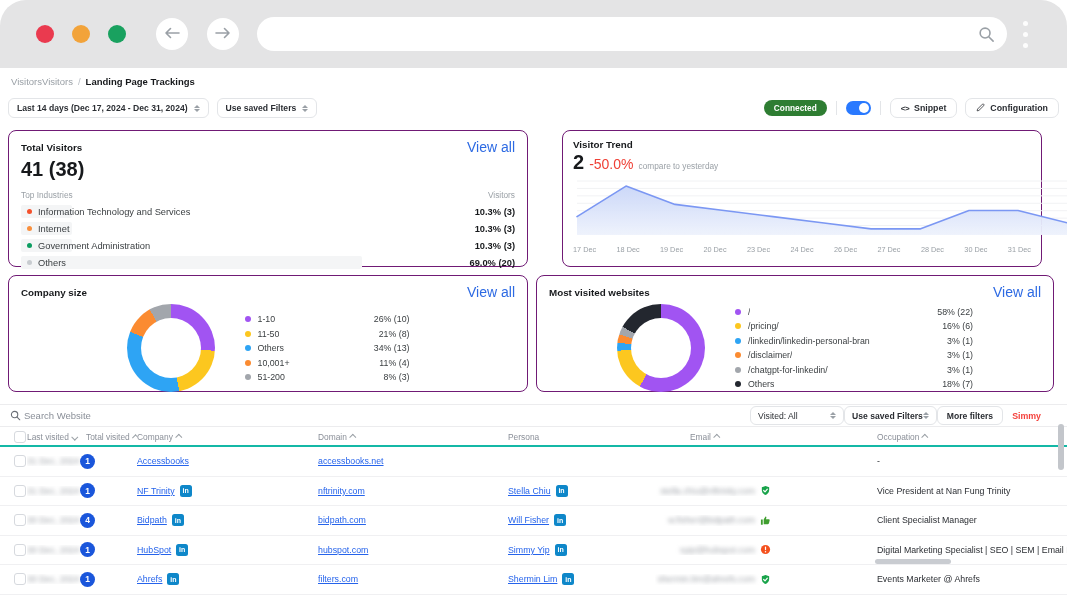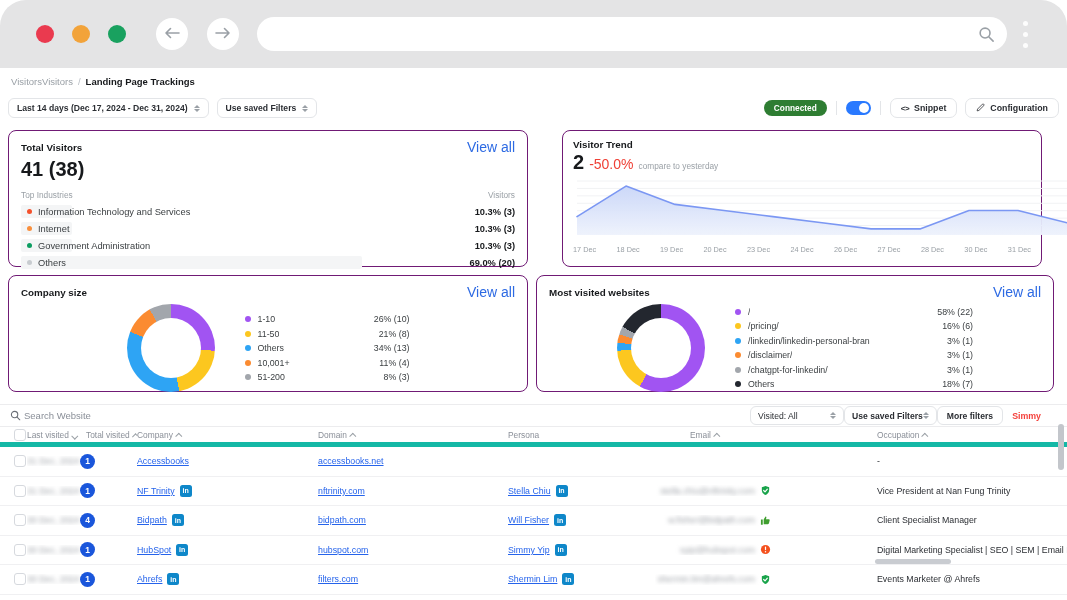--- a/index.html
+++ b/index.html
@@ -71,21 +71,21 @@
   
   .search-row{position:absolute;top:336px;left:0;width:1067px;height:23px;border-top:1px solid #ececee;border-bottom:1px solid #ececee;display:flex;align-items:center;box-sizing:border-box;}
   .search-row input{border:none;outline:none;font-size:9.5px;color:#3c4043;flex:1;margin-left:1px;font-family:"Liberation Sans",sans-serif;}
   .search-row input::placeholder{color:#8a8f98;}
   .search-glyph{margin-left:10px;display:flex;}
   .select-box{display:inline-flex;align-items:center;border:1px solid #e3e5e8;border-radius:6px;height:17px;padding:0 7px;font-size:8.6px;color:#2b2e33;cursor:pointer;min-width:68px;}
   .select-box .updn{margin-left:auto;}
   .mini-btn{display:inline-flex;align-items:center;border:1px solid #e3e5e8;border-radius:6px;height:17px;padding:0 9px;font-size:8.6px;font-weight:bold;color:#2b2e33;margin-right:9px;cursor:pointer;}
   .clear-btn{font-size:8.8px;font-weight:bold;color:#f4413c;margin-right:26px;cursor:pointer;}
   .tgrid{display:grid;grid-template-columns:13px 53px 57px 181px 190px 147px 222px 1fr;align-items:center;padding-left:14px;box-sizing:border-box;}
-  .thead{position:absolute;top:360px;left:0;width:1067px;height:19px;border-bottom:5px solid #14b8a6;}
+  .thead{position:absolute;top:360px;left:0;width:1067px;height:19px;border-bottom:2px solid #14b8a6;}
   .th{font-size:8.4px;color:#8a8f98;display:flex;align-items:center;gap:4px;white-space:nowrap;}
   .th.pad-email{padding-left:35px;text-align:right;}
   .th.pad-badge{padding-left:6px;}
   .chev{width:4px;height:4px;border-left:1px solid #9aa0a6;border-top:1px solid #9aa0a6;display:inline-block;}
   .chev.asc{transform:rotate(45deg) translateY(1px);}
   .chev.desc{transform:rotate(225deg) translateY(-1px);}
   .rows{position:absolute;top:379px;left:0;width:1067px;}
   .trow{height:29.5px;border-bottom:1px solid #f0f0f2;cursor:pointer;}
   .cb{width:12px;height:12px;border:1px solid #d6d9de;border-radius:3px;background:#fff;box-sizing:border-box;cursor:pointer;}
   .cell-date{font-size:8.8px;color:#a0a4aa;filter:blur(2px);white-space:nowrap;overflow:hidden;}

